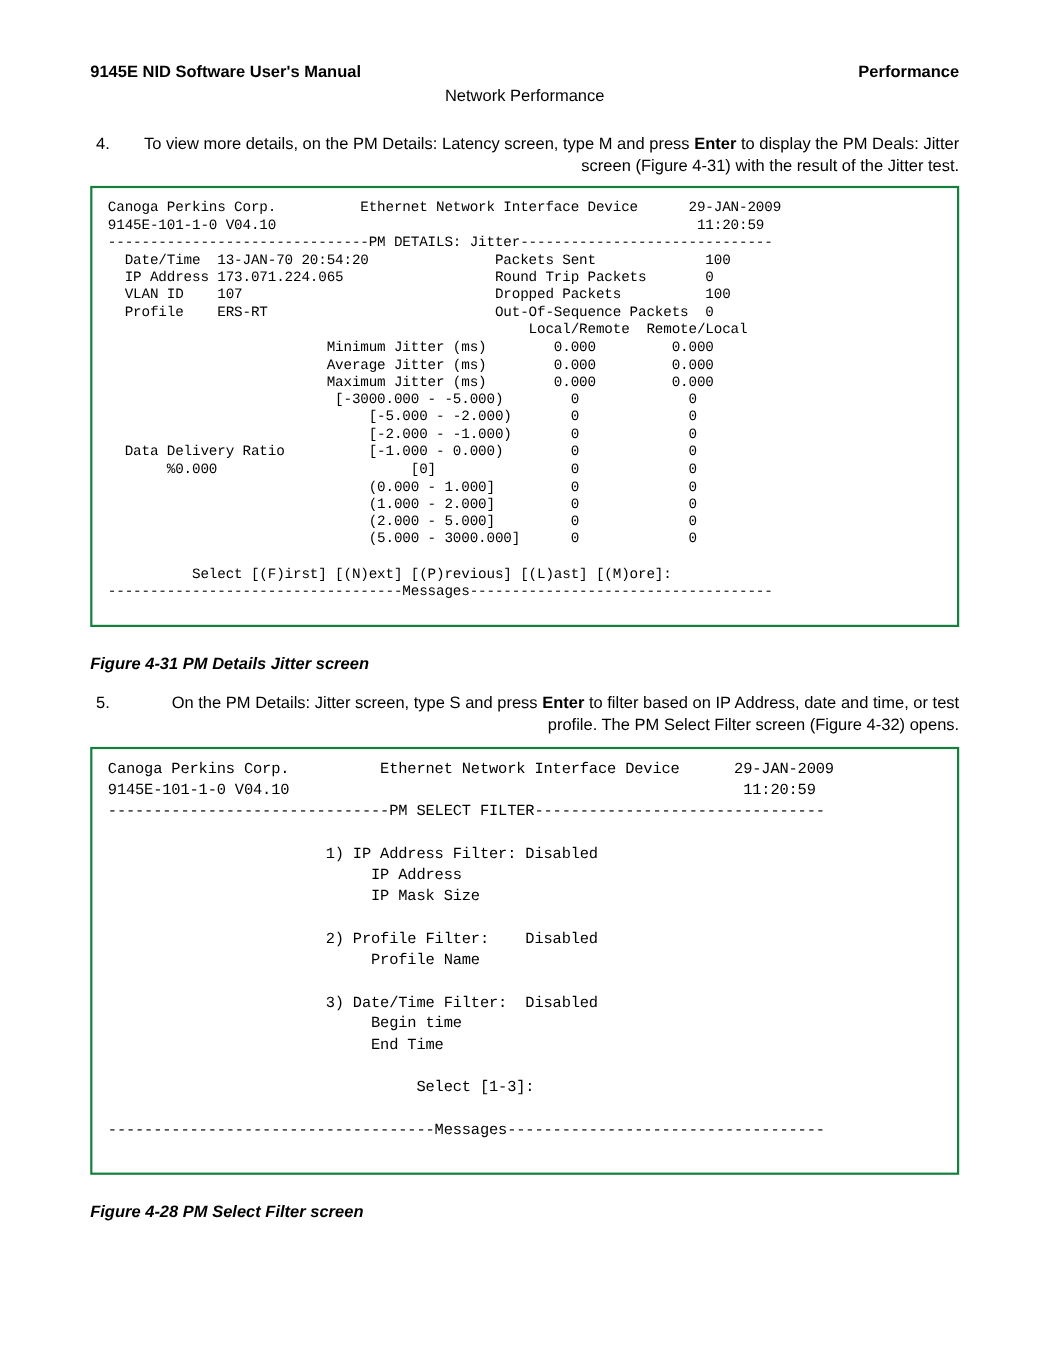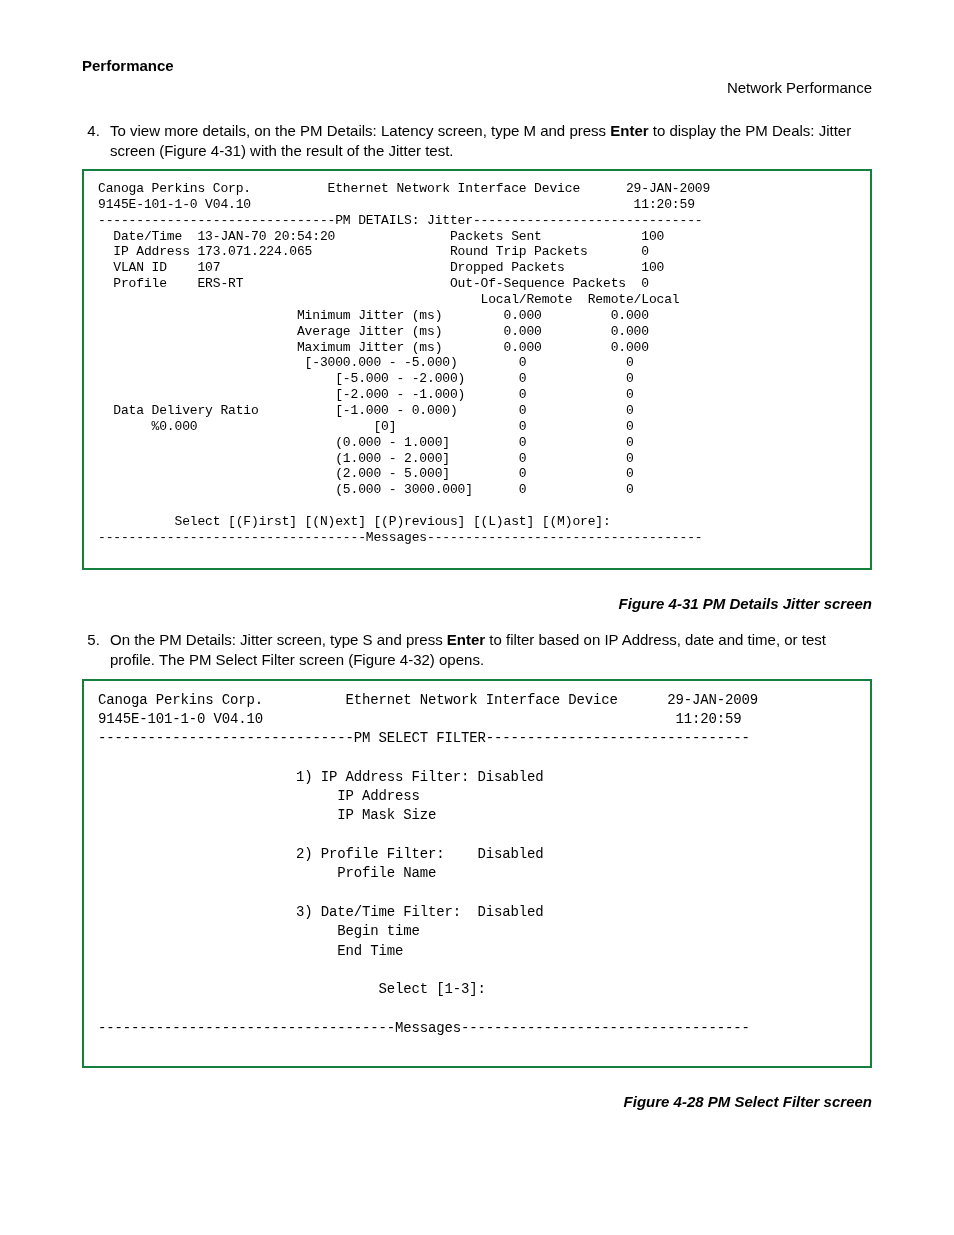--- a/index.html
+++ b/index.html
@@ -13,58 +13,60 @@
     width: 954px;
     box-sizing: border-box;
   }
   .header-row {
     display: flex;
     justify-content: space-between;
     font-weight: bold;
     margin-bottom: 2px;
   }
   .subheader {
-    text-align: right;
+    text-align: center;
     margin-bottom: 22px;
   }
   ol {
     margin: 0 0 0 22px;
     padding: 0;
+    text-align: right;
   }
   li {
     padding-left: 6px;
     margin-bottom: 6px;
   }
   .term-box {
     border: 2px solid #15803d;
     margin: 8px 0 18px 0;
     padding: 10px 14px 22px 14px;
   }
   .term {
     font-family: "Lucida Console", "Courier New", monospace;
     font-size: 13px;
     white-space: pre;
     letter-spacing: -0.15px;
     line-height: 1.22;
   }
   .caption {
-    text-align: right;
+    text-align: left;
     font-weight: bold;
     font-style: italic;
     margin: 24px 0 16px 0;
   }
   .page-num {
     margin-top: 120px;
     font-size: 15px;
   }
 </style>
 </head>
 <body>
 
 <div class="header-row">
+  <span>9145E NID Software User's Manual</span>
   <span>Performance</span>
 </div>
 <div class="subheader">Network Performance</div>
 
 <ol start="4">
   <li>
     <span>To view more details, on the PM Details: Latency screen, type M and press </span><b>Enter</b><span> to display the PM Deals: Jitter screen (Figure 4-31) with the result of the Jitter test.</span>
   </li>
 </ol>
 

